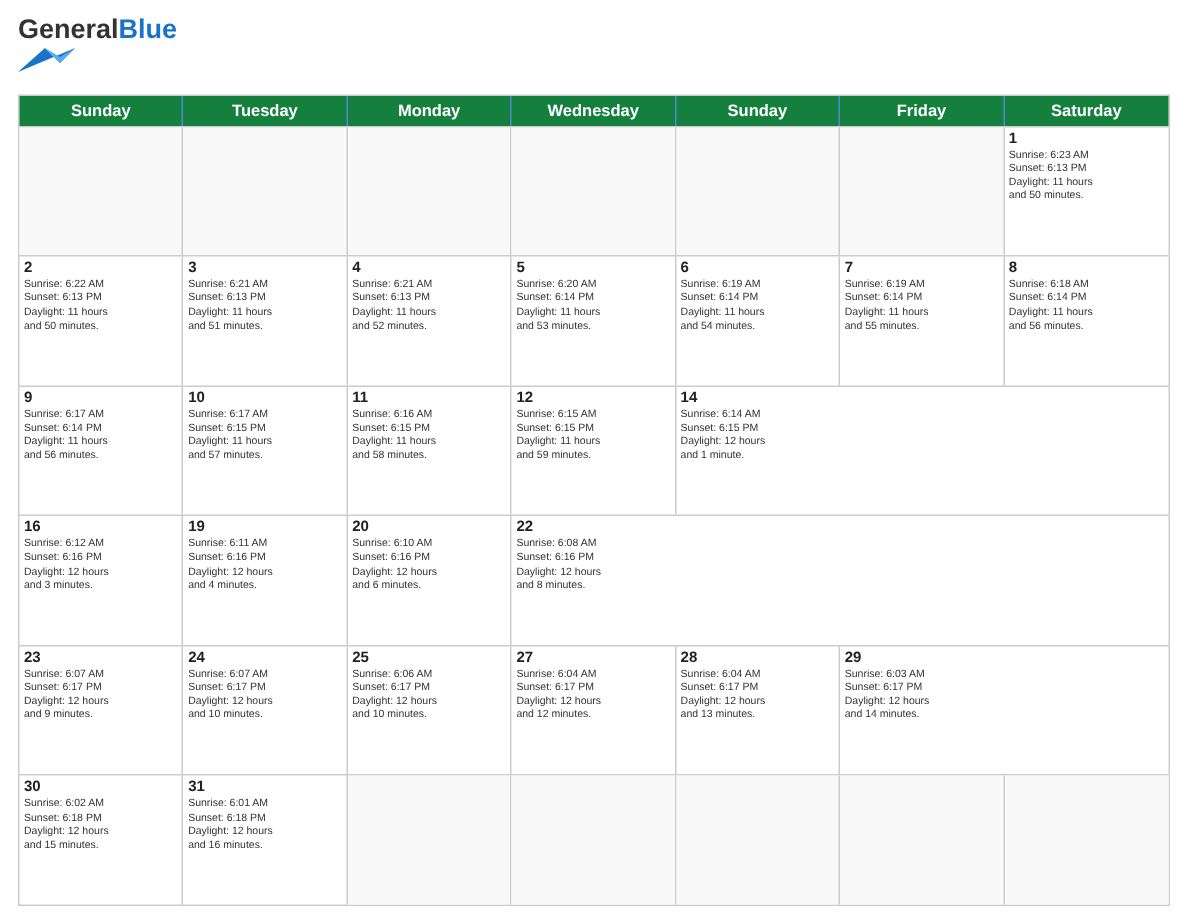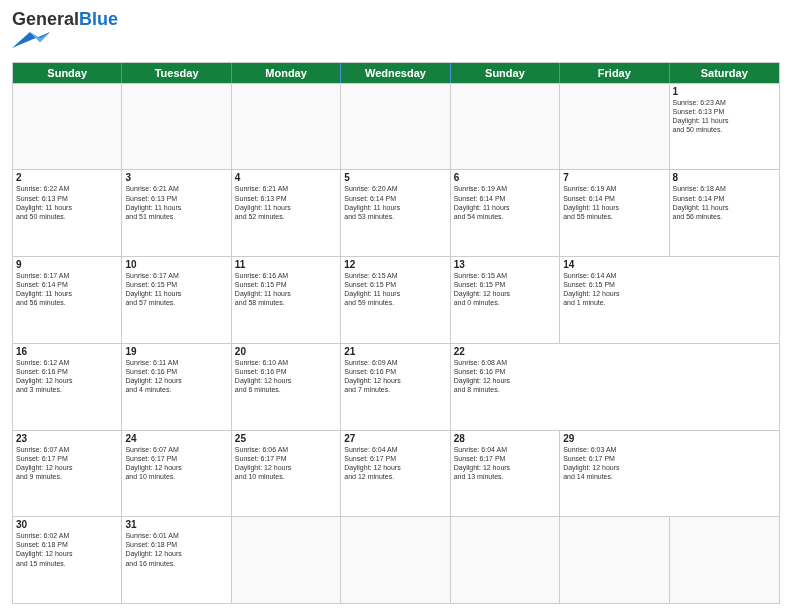--- a/index.html
+++ b/index.html
@@ -214,27 +214,20 @@
 and 58 minutes.</div>
           </div>
           <div class="cal-cell">
             <div class="day-num">12</div>
             <div class="cell-info" style="white-space: pre-line;">Sunrise: 6:15 AM
 Sunset: 6:15 PM
 Daylight: 11 hours
 and 59 minutes.</div>
           </div>
           <div class="cal-cell">
-            <div class="day-num">13</div>
-            <div class="cell-info" style="white-space: pre-line;">Sunrise: 6:15 AM
-Sunset: 6:15 PM
-Daylight: 12 hours
-and 0 minutes.</div>
-          </div>
-          <div class="cal-cell">
             <div class="day-num">14</div>
             <div class="cell-info" style="white-space: pre-line;">Sunrise: 6:14 AM
 Sunset: 6:15 PM
 Daylight: 12 hours
 and 1 minute.</div>
           </div>
         </div>
         <div class="cal-row">
           <div class="cal-cell">
             <div class="day-num">16</div>
@@ -249,27 +242,20 @@
 Sunset: 6:16 PM
 Daylight: 12 hours
 and 4 minutes.</div>
           </div>
           <div class="cal-cell">
             <div class="day-num">20</div>
             <div class="cell-info" style="white-space: pre-line;">Sunrise: 6:10 AM
 Sunset: 6:16 PM
 Daylight: 12 hours
 and 6 minutes.</div>
-          </div>
-          <div class="cal-cell">
-            <div class="day-num">21</div>
-            <div class="cell-info" style="white-space: pre-line;">Sunrise: 6:09 AM
-Sunset: 6:16 PM
-Daylight: 12 hours
-and 7 minutes.</div>
           </div>
           <div class="cal-cell">
             <div class="day-num">22</div>
             <div class="cell-info" style="white-space: pre-line;">Sunrise: 6:08 AM
 Sunset: 6:16 PM
 Daylight: 12 hours
 and 8 minutes.</div>
           </div>
         </div>
         <div class="cal-row">

